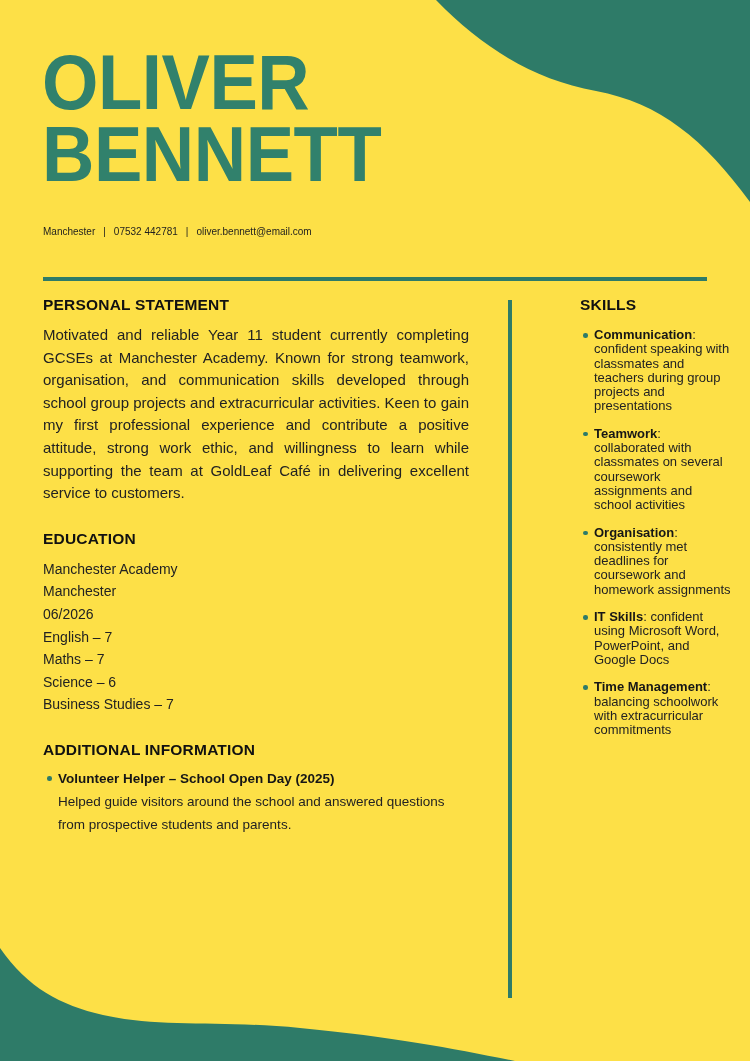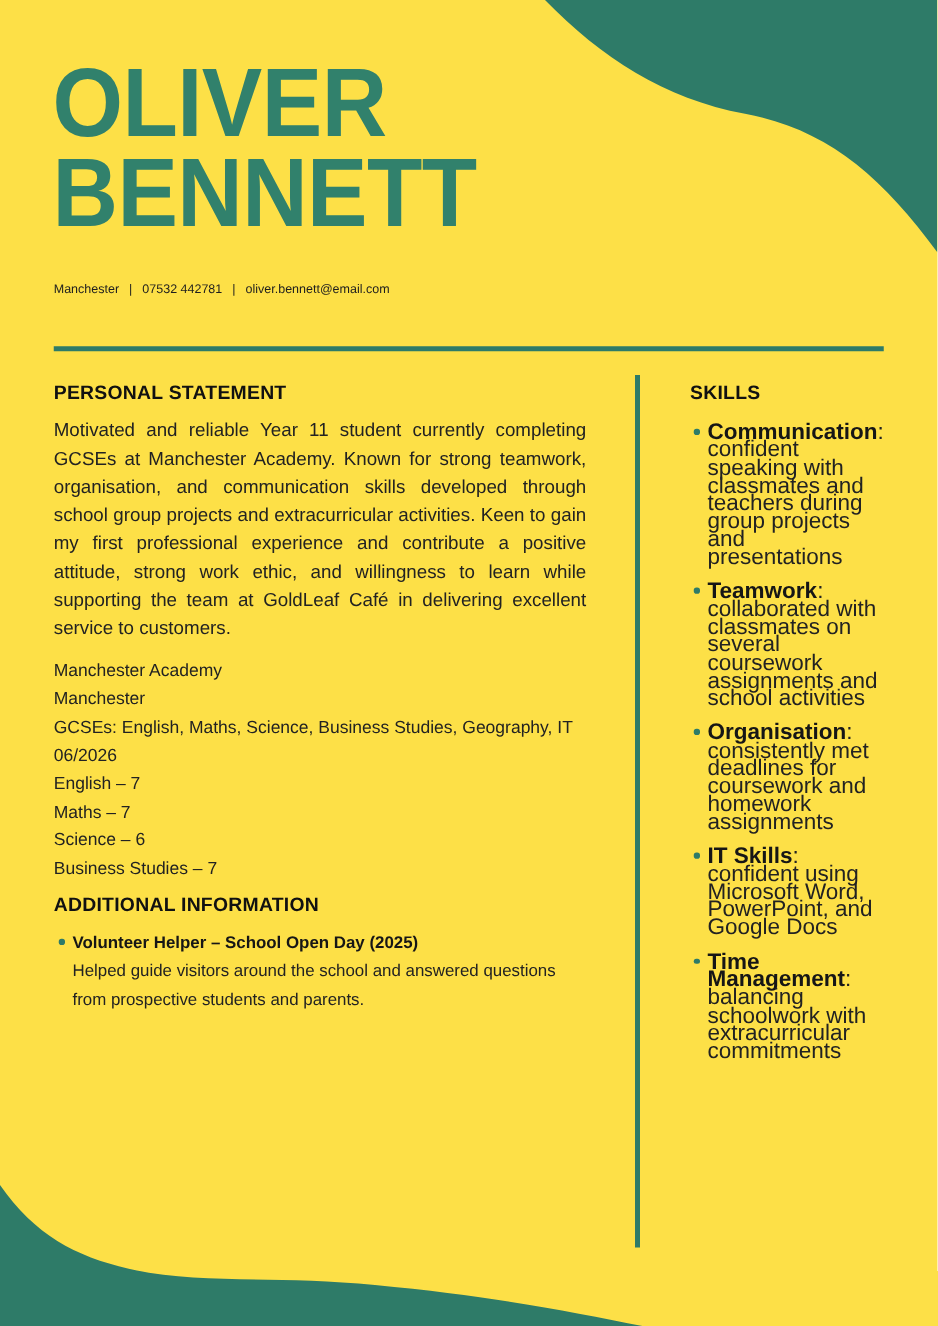--- a/index.html
+++ b/index.html
@@ -67,32 +67,31 @@
   .divider {
     position: absolute;
     left: 508px;
     top: 300px;
     width: 4px;
     height: 698px;
     background: var(--accent);
   }
   .right-col {
     position: absolute;
-    left: 552px;
+    left: 580px;
     top: 296px;
     width: 152px;
   }
 
   h2.section-heading {
     font-size: 15.5px;
     line-height: 18px;
     font-weight: bold;
     letter-spacing: 0.2px;
     color: var(--heading-color);
-    margin-top: 10px;
   }
   .statement {
     margin-top: 10px;
     font-size: 15px;
     line-height: 22.6px;
     text-align: justify;
   }
   .mt-sec { margin-top: 25px; }
 
   .edu-block { margin-top: 10px; }
@@ -110,21 +109,21 @@
     background: var(--accent);
   }
   .addl-title { font-size: 13.5px; line-height: 23px; font-weight: bold; color: #161616; }
   .addl-desc { font-size: 13.5px; line-height: 23px; }
 
   .skills-list { margin-top: 1px; }
   .skill-item {
     position: relative;
     padding-left: 14px;
     margin-top: 13px;
-    font-size: 18px;
+    font-size: 13px;
     line-height: 14.3px;
   }
   .skill-item.first { margin-top: 14px; }
   .skill-item .dot {
     position: absolute;
     left: 3px;
     top: 5px;
     width: 4.5px;
     height: 4.5px;
     border-radius: 50%;
@@ -153,24 +152,24 @@
     <span>Manchester</span><span class="sep">|</span><span>07532 442781</span><span class="sep">|</span><span>oliver.bennett@email.com</span>
   </div>
 
   <div class="rule"></div>
 
   <div class="left-col">
 
     <h2 class="section-heading">PERSONAL STATEMENT</h2>
     <p class="statement">Motivated and reliable Year 11 student currently completing GCSEs at Manchester Academy. Known for strong teamwork, organisation, and communication skills developed through school group projects and extracurricular activities. Keen to gain my first professional experience and contribute a positive attitude, strong work ethic, and willingness to learn while supporting the team at GoldLeaf Café in delivering excellent service to customers.</p>
 
+    <h2 class="section-heading mt-sec">EDUCATION</h2>
     <div class="edu-block">
       <div class="edu-line">Manchester Academy</div>
       <div class="edu-line">Manchester</div>
-      <div class="edu-line">GCSEs: English, Maths, Science, Business Studies, Geography, IT</div>
       <div class="edu-line">06/2026</div>
       <div class="edu-line">English – 7</div>
       <div class="edu-line">Maths – 7</div>
       <div class="edu-line">Science – 6</div>
       <div class="edu-line">Business Studies – 7</div>
     </div>
 
     <h2 class="section-heading mt-sec">ADDITIONAL INFORMATION</h2>
     <div class="addl-list">
       <div class="addl-item">

